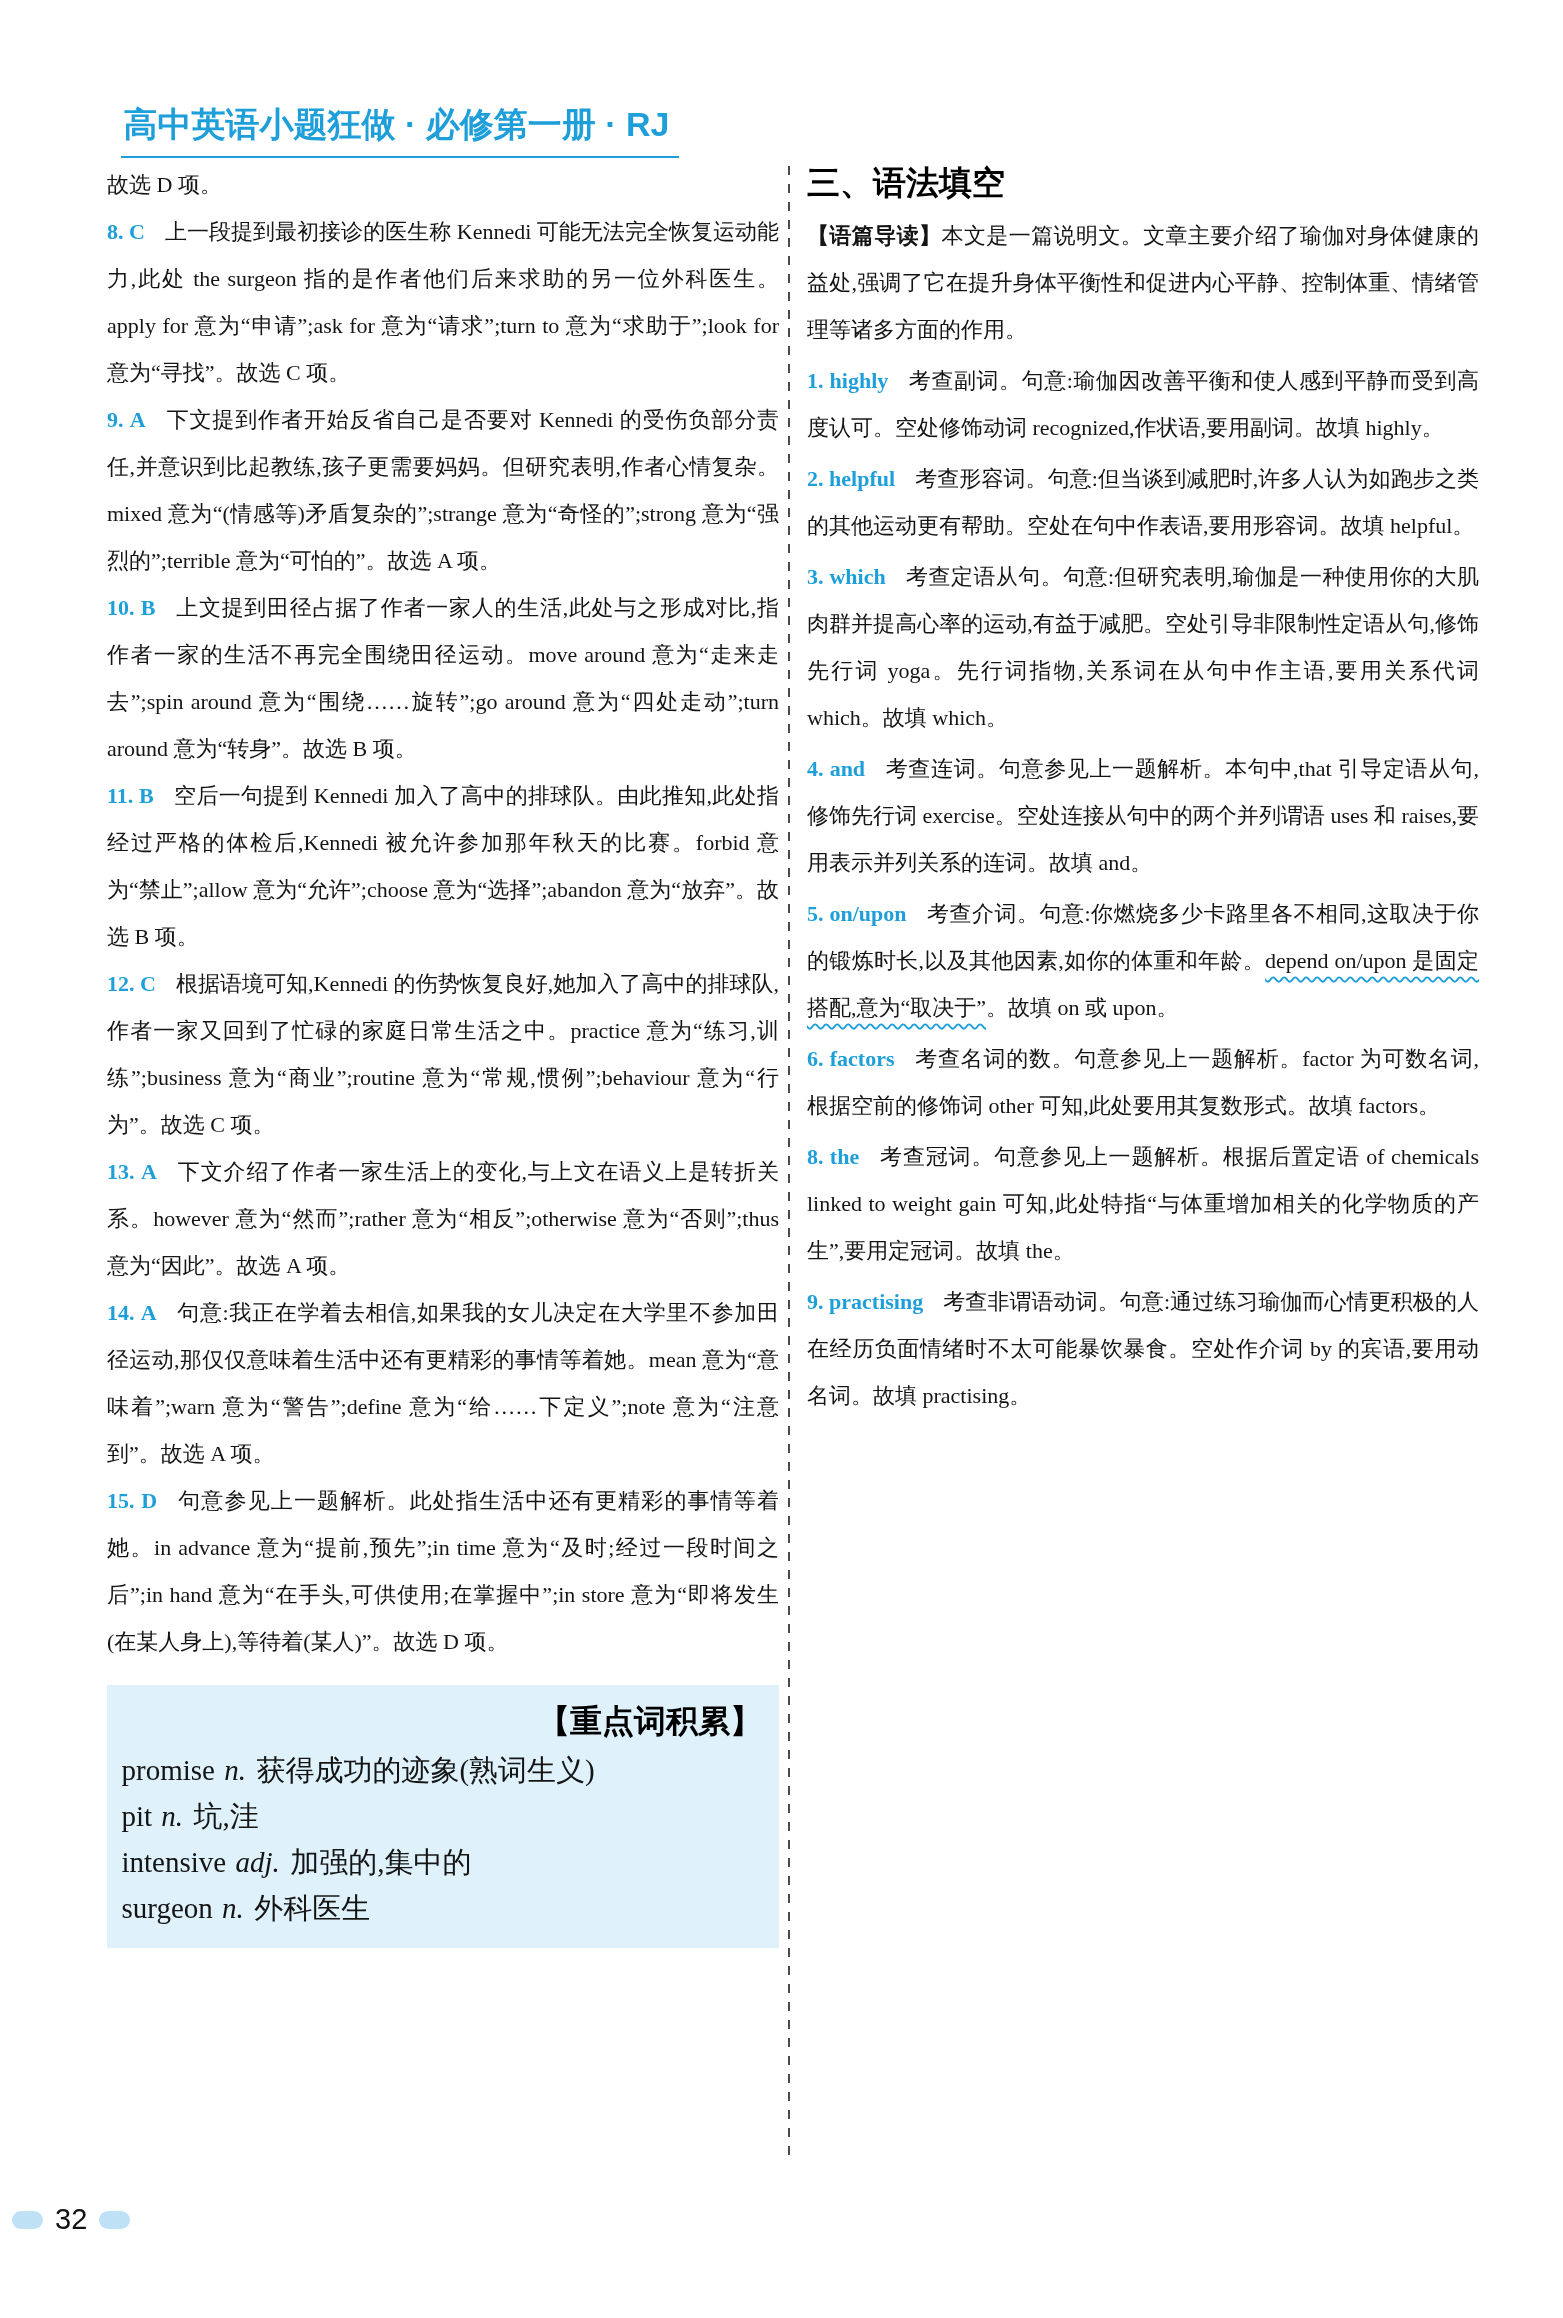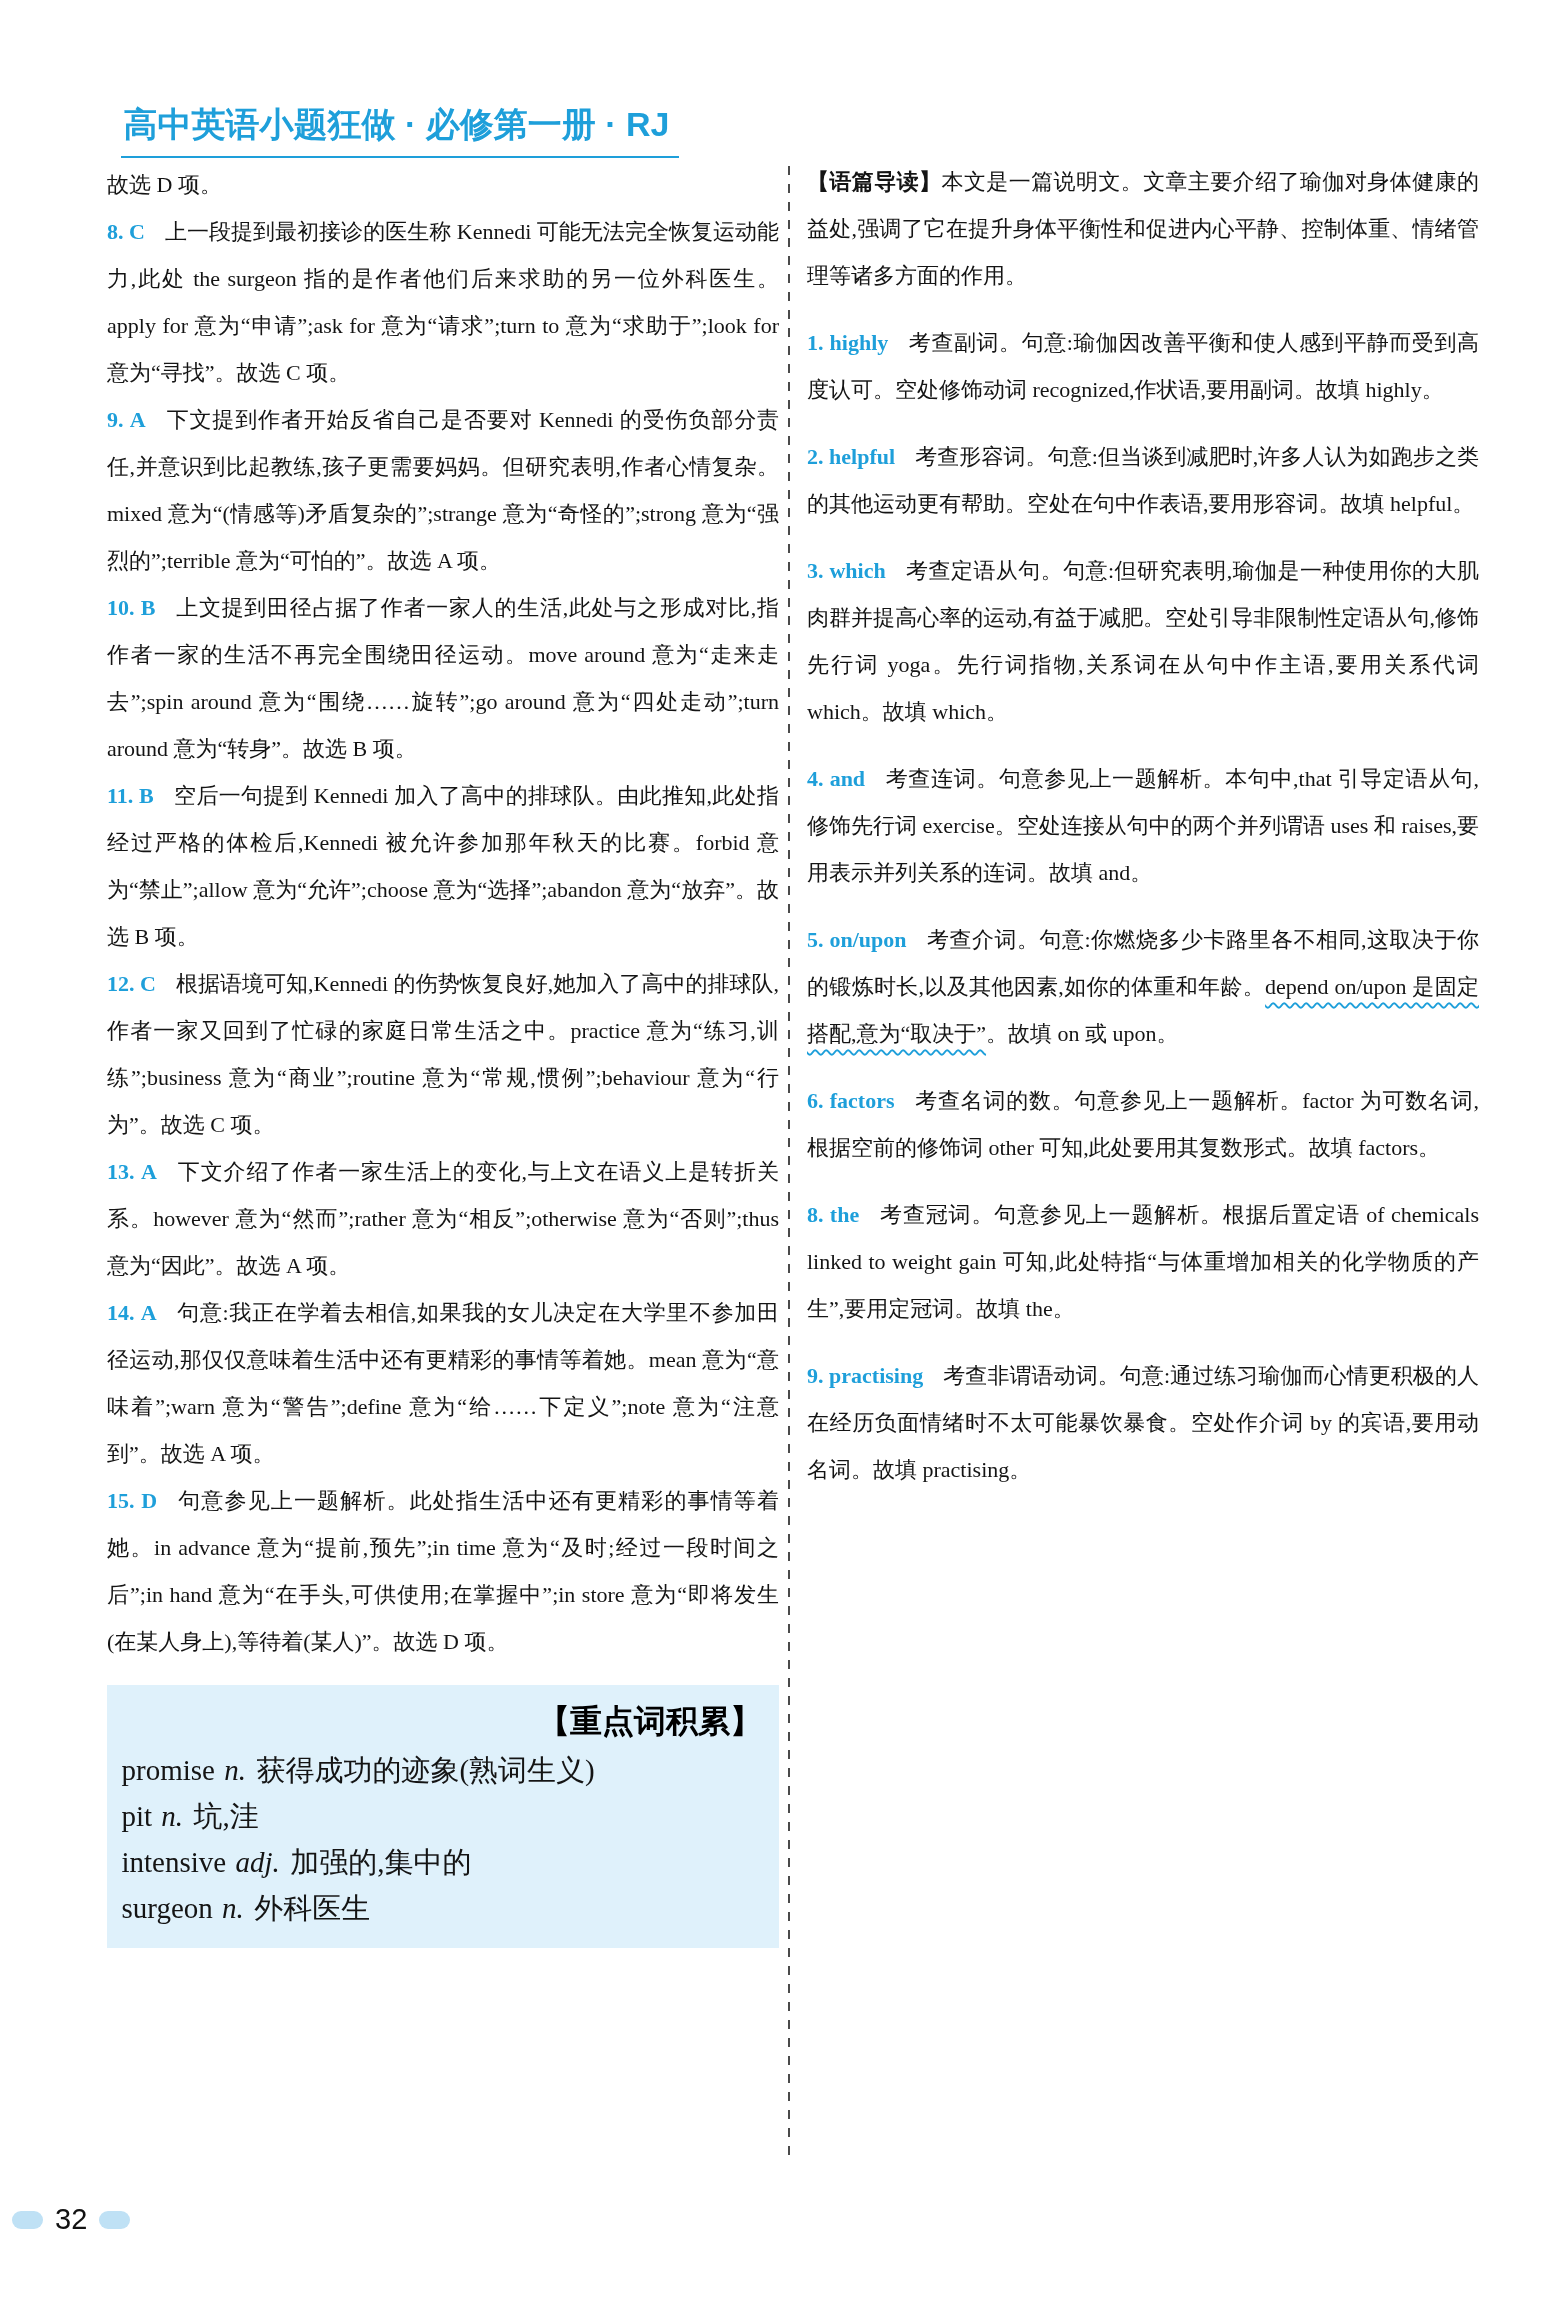--- a/index.html
+++ b/index.html
@@ -18,21 +18,21 @@
   
   .col { position:absolute; }
   .col-left  { left:107px;  top:161px; width:672px; }
   .col-right { left:807px; top:158px; width:672px; }
   .para {
     margin:0; font-size:22px; line-height:47px;
     text-align:justify; text-justify:inter-ideograph;
     word-break:break-word;
   }
   .col-right .para { line-height:47px; }
-  .col-right .item { margin-top:20px; }
+  .col-right .item { margin-top:4px; }
   .item-label {
     color:var(--accent,#1e9fda); font-weight:700; margin-right:20px;
     font-family:"Liberation Serif","DejaVu Serif",serif;
   }
   .section-title {
     margin:0 0 5.3px 0; font-size:33px; line-height:49px; color:#000;
     font-family:"Liberation Sans","DejaVu Sans",sans-serif; font-weight:700;
   }
   .guide-label { font-family:"Liberation Sans","DejaVu Sans",sans-serif; font-weight:700; }
   .wavy {
@@ -129,20 +129,21 @@
   <p class="vocab-entry">
     <span class="v-word">surgeon</span><span class="v-pos">n.</span><span class="v-meaning">外科医生</span>
   </p>
 </div>
     </div>
   </div>
 
   <div class="divider"></div>
 
   <div class="col col-right">
+    <h3 class="section-title">三、语法填空</h3>
     <p class="para"><span class="guide-label">【语篇导读】</span><span>本文是一篇说明文。文章主要介绍了瑜伽对身体健康的益处,强调了它在提升身体平衡性和促进内心平静、控制体重、情绪管理等诸多方面的作用。</span></p>
     <div id="right-items">
   <p class="para item">
     <span class="item-label">1.&nbsp;highly</span><span class="item-body"><span>考查副词。句意:瑜伽因改善平衡和使人感到平静而受到高度认可。空处修饰动词 recognized,作状语,要用副词。故填 highly。</span></span>
   </p>
 
   <p class="para item">
     <span class="item-label">2.&nbsp;helpful</span><span class="item-body"><span>考查形容词。句意:但当谈到减肥时,许多人认为如跑步之类的其他运动更有帮助。空处在句中作表语,要用形容词。故填 helpful。</span></span>
   </p>
 

